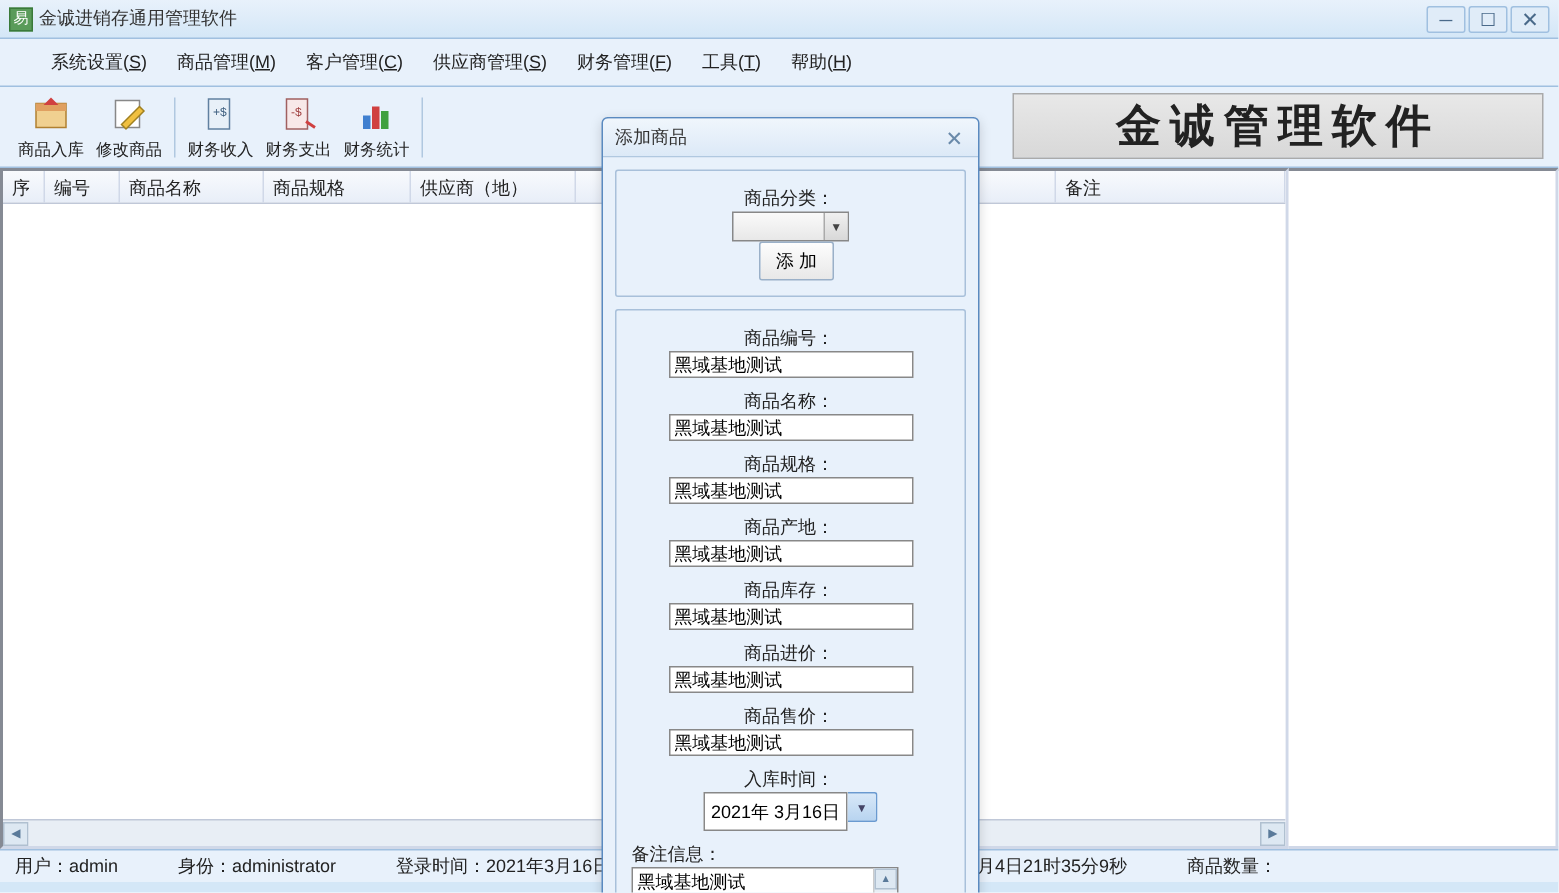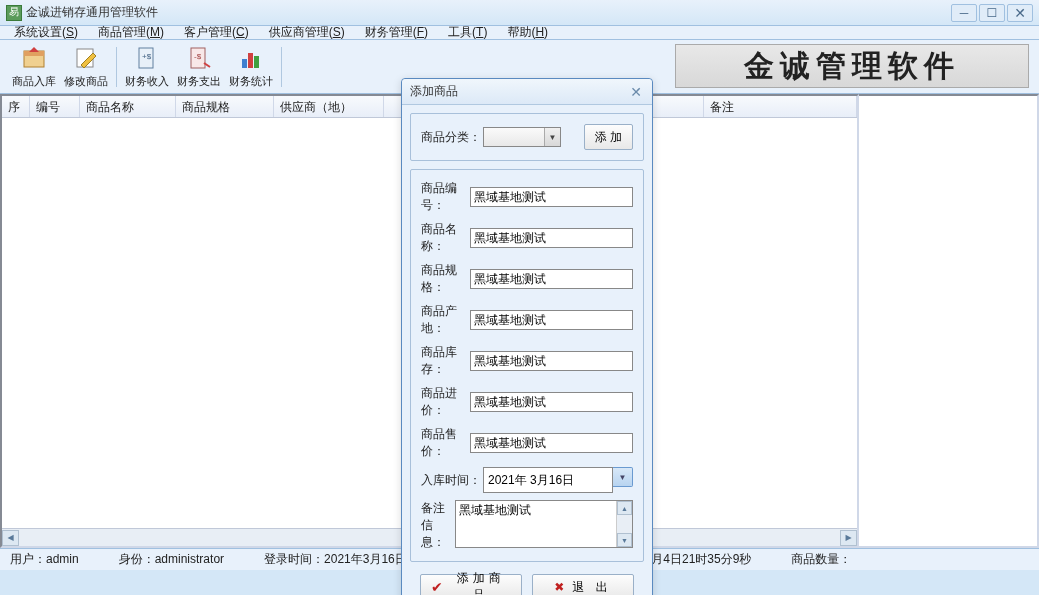--- a/index.html
+++ b/index.html
@@ -46,25 +46,25 @@
   display: flex;
   align-items: center;
   justify-content: center;
   color: #4a6a8a;
   cursor: pointer;
   font-family: Arial;
 }
 .titlebar .win-btn .x { font-size: 14px; line-height: 1; }
 
 .menubar {
-  height: 14px;
+  height: 32px;
   background: #e8f1fb;
   display: flex;
   align-items: center;
-  padding: 0 4px;
+  padding: 0 24px;
   border-bottom: 1px solid #a0c0e0;
   text-align: center;
 }
 .menubar .menu-item {
   padding: 3px 10px;
   color: #222;
   cursor: pointer;
 }
 .menubar .menu-item u { text-decoration: underline; }
 
@@ -201,20 +201,21 @@
   border: 1px solid #a8c0da;
   border-radius: 2px;
   padding: 10px 10px;
   margin-bottom: 8px;
   background: #e8f1fb;
 }
 .form-row {
   display: flex;
   align-items: center;
   margin-bottom: 7px;
+  flex-direction: column;
 }
 .form-row:last-child { margin-bottom: 0; }
 .form-row .flabel {
   width: 62px;
   text-align: left;
   color: #222;
   font-size: 12px;
 }
 .form-row .finput {
   flex: 1;

